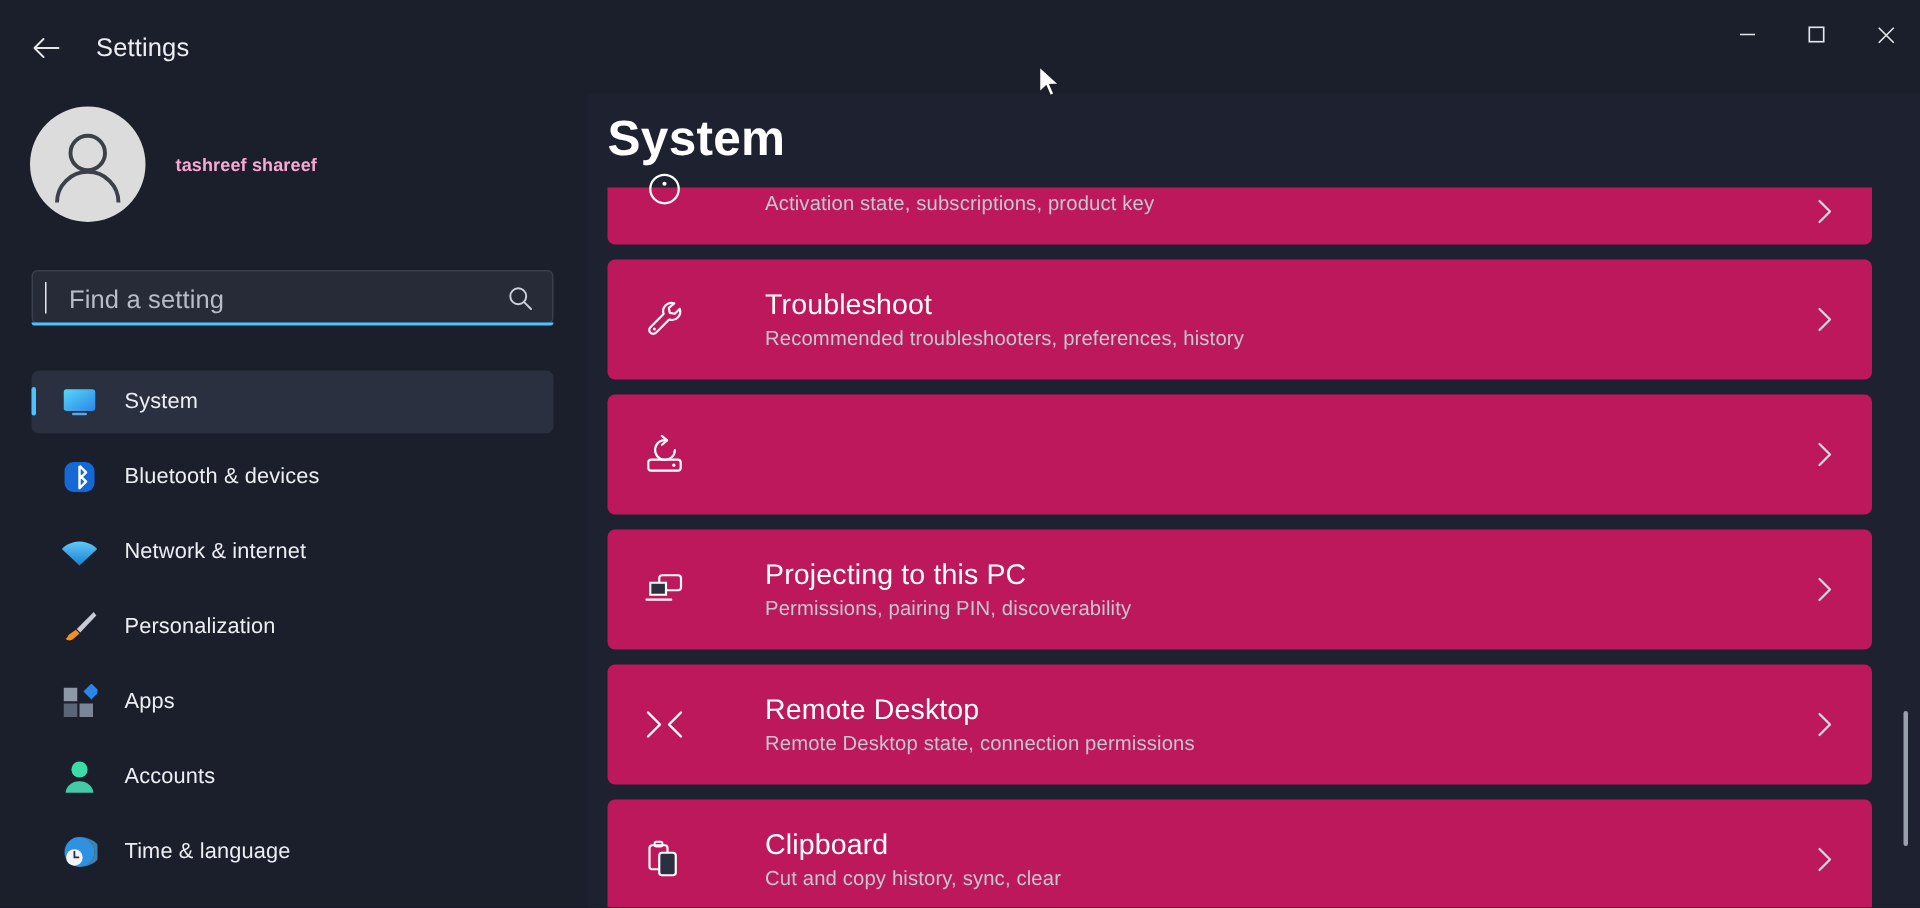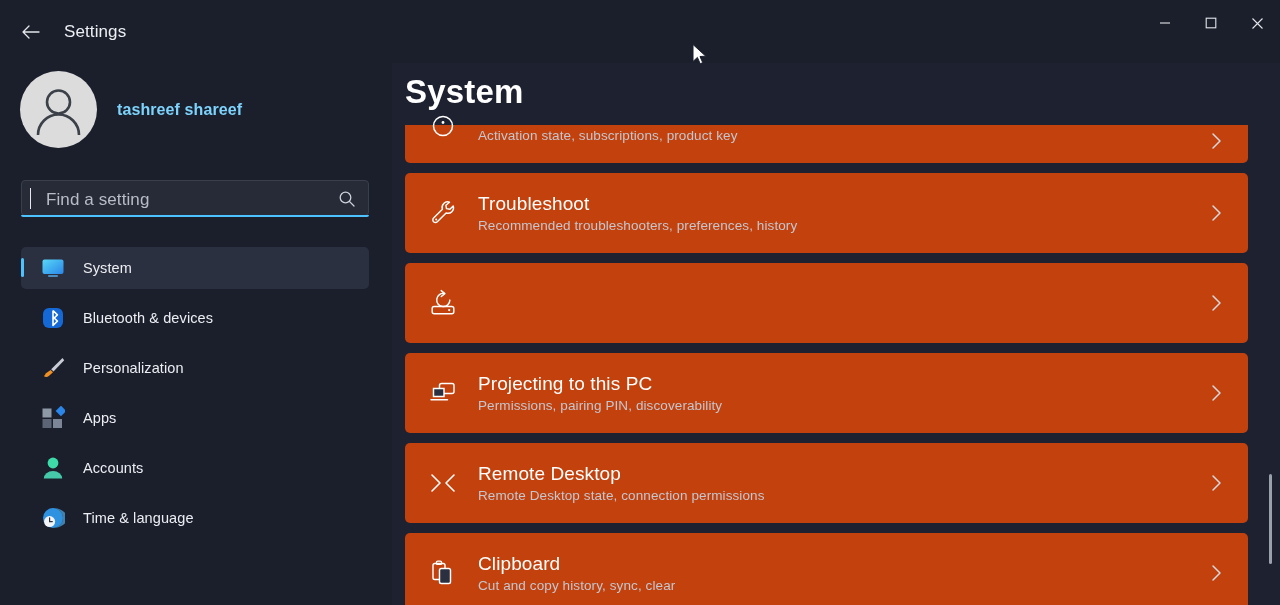--- a/index.html
+++ b/index.html
@@ -48,22 +48,22 @@
     position:absolute; left:20px; top:8px;
     display:flex; align-items:center;
   }
   .avatar {
     width:77px; height:77px; border-radius:50%;
     background:#dcdcdc; display:flex; align-items:flex-end;
     justify-content:center; overflow:hidden; flex:none;
   }
   .avatar svg { display:block; margin-bottom:0px; }
   .profile-name {
-    margin-left:20px; font-size:16px; font-weight:bold;
-    color:#7dd3fc; letter-spacing:.1px;
+    margin-left:20px; font-size:12px; font-weight:bold;
+    color:#f9a8d4; letter-spacing:.1px;
   }
 
   .searchwrap {
     position:absolute; left:21px; top:117px;
     width:348px; height:36px;
   }
   .searchbox {
     position:absolute; inset:0;
     background:#272b38;
     border:1px solid #3a3f4d;
@@ -113,22 +113,22 @@
     width:888px; height:542px;
     background:#1e2230; overflow:hidden;
   }
   .page-title {
     position:absolute; left:13px; top:10px;
     font-size:33px; font-weight:bold; color:#ffffff; letter-spacing:.2px;
   }
   .cards { position:absolute; left:13px; top:62px; width:843px; }
   .card {
     position:relative; width:843px; height:80px;
-    background:#c2410c; border-radius:5px; margin-bottom:10px;
-    display:flex; align-items:center;
+    background:#be185d; border-radius:5px; margin-bottom:10px;
+    display:flex; align-items:center;gap:32px;
   }
   .card.clipped-top { height:38px; margin-top:0; border-radius:0 0 5px 5px; }
   .card-icon {
     width:34px; height:34px; margin-left:21px; flex:none;
     display:flex; align-items:center; justify-content:center;
   }
   .card-text { margin-left:18px; }
   .card-title {
     font-size:19px; color:#ffffff; letter-spacing:.1px; margin-bottom:3px;
   }
@@ -238,20 +238,34 @@
       <div class="navitem">
         <div class="navicon">
           <svg width="24" height="24" viewBox="0 0 24 24">
             <rect x="2" y="2" width="20" height="20" rx="6" fill="#1569d6"></rect>
             <path d="M12 4.5 L16.4 8.9 L12 13.3 L12 4.5 M12 10.7 L16.4 15.1 L12 19.5 L12 10.7" fill="none" stroke="#ffffff" stroke-width="1.6" stroke-linejoin="round"></path>
           </svg>
         </div>
         <div class="navlabel">Bluetooth &amp; devices</div>
       </div>
 
+      <div class="navitem">
+        <div class="navicon">
+          <svg width="26" height="22" viewBox="0 0 26 22">
+            <defs>
+                <linearGradient id="gWifi" x1="0" y1="0" x2="0" y2="1">
+              <stop offset="0%" stop-color="#63c9f5"></stop>
+                  <stop offset="100%" stop-color="#1b7fd4"></stop>
+            </linearGradient>
+              </defs>
+            <path d="M13 4 C6.6 4 2.2 7.8 1.2 9 L13 20 L24.8 9 C23.8 7.8 19.4 4 13 4 Z" fill="url(#gWifi)"></path>
+          </svg>
+        </div>
+        <div class="navlabel">Network &amp; internet</div>
+      </div>
 
       <div class="navitem">
         <div class="navicon">
           <svg width="26" height="26" viewBox="0 0 26 26">
             <path d="M22.5 3 L11.2 14.3 L13.5 16.6 L24.2 5.3 Z" fill="#c9ccd4"></path>
             <path d="M10.6 14.9 L13 17.3 L8.8 21 C7.3 22.3 5 22.2 3.8 20.9 C4.9 20.3 5.3 19.4 5.6 18.4 Z" fill="#f09024"></path>
           </svg>
         </div>
         <div class="navlabel">Personalization</div>
       </div>

